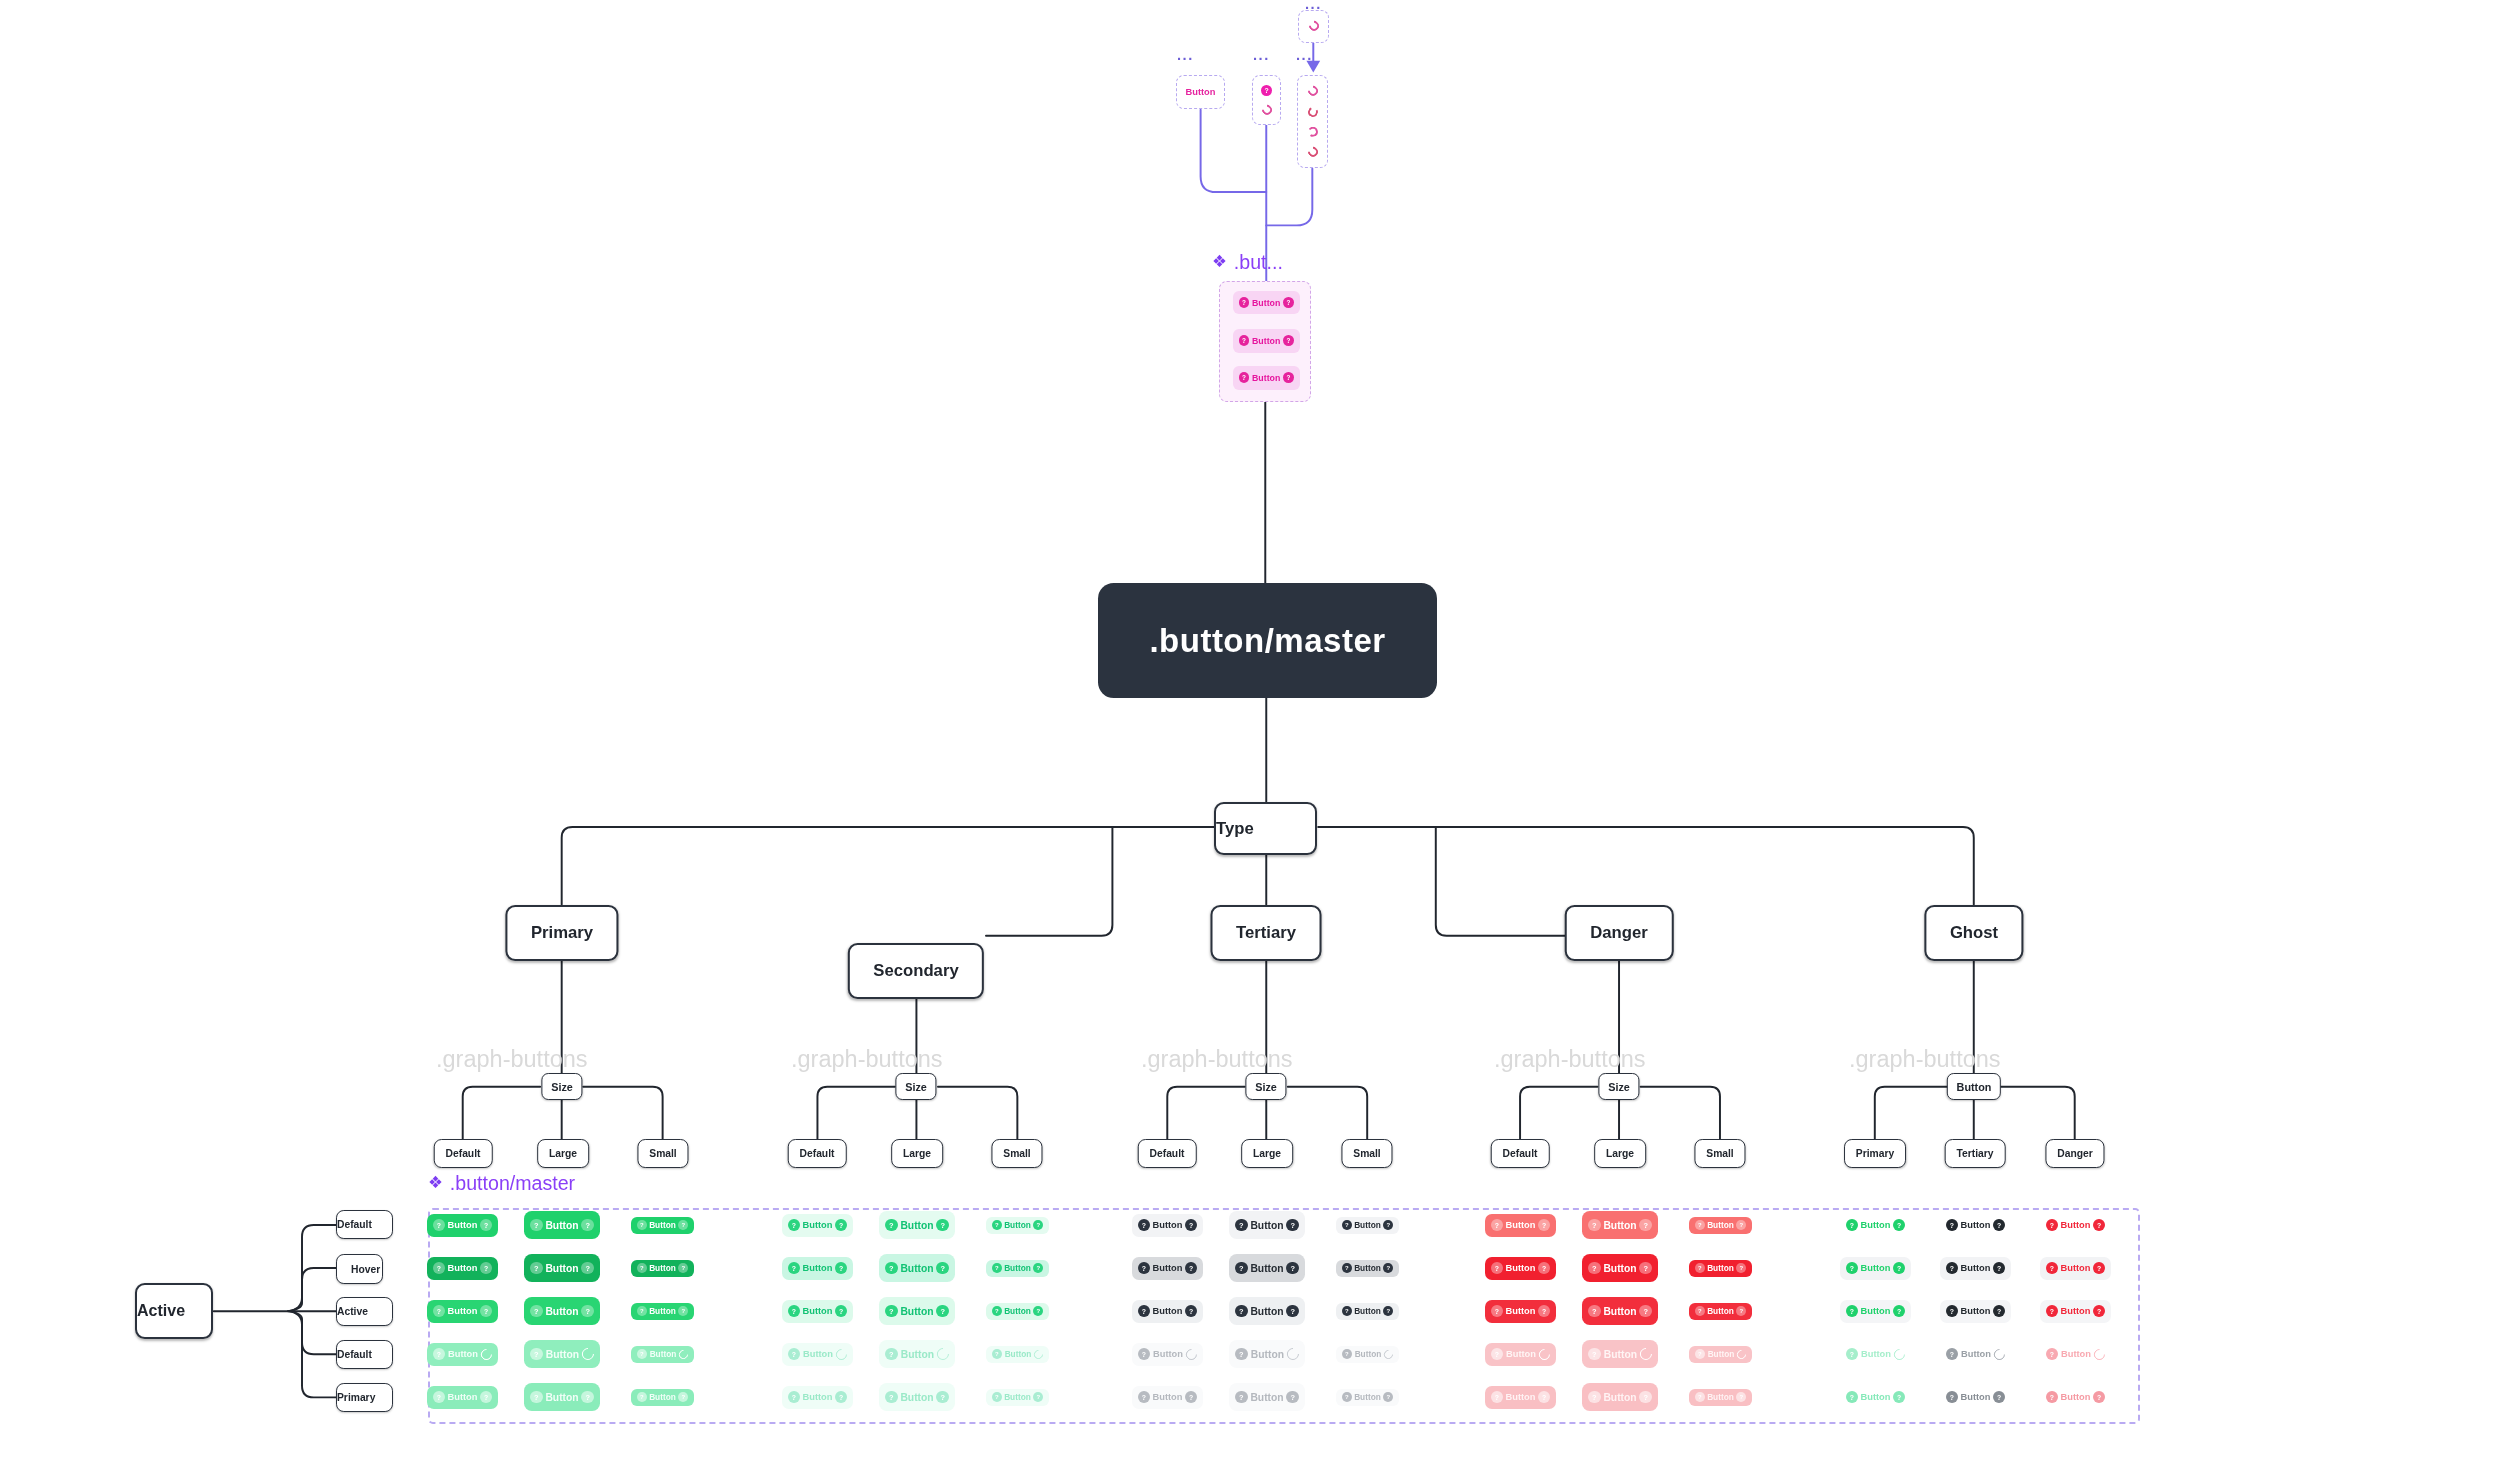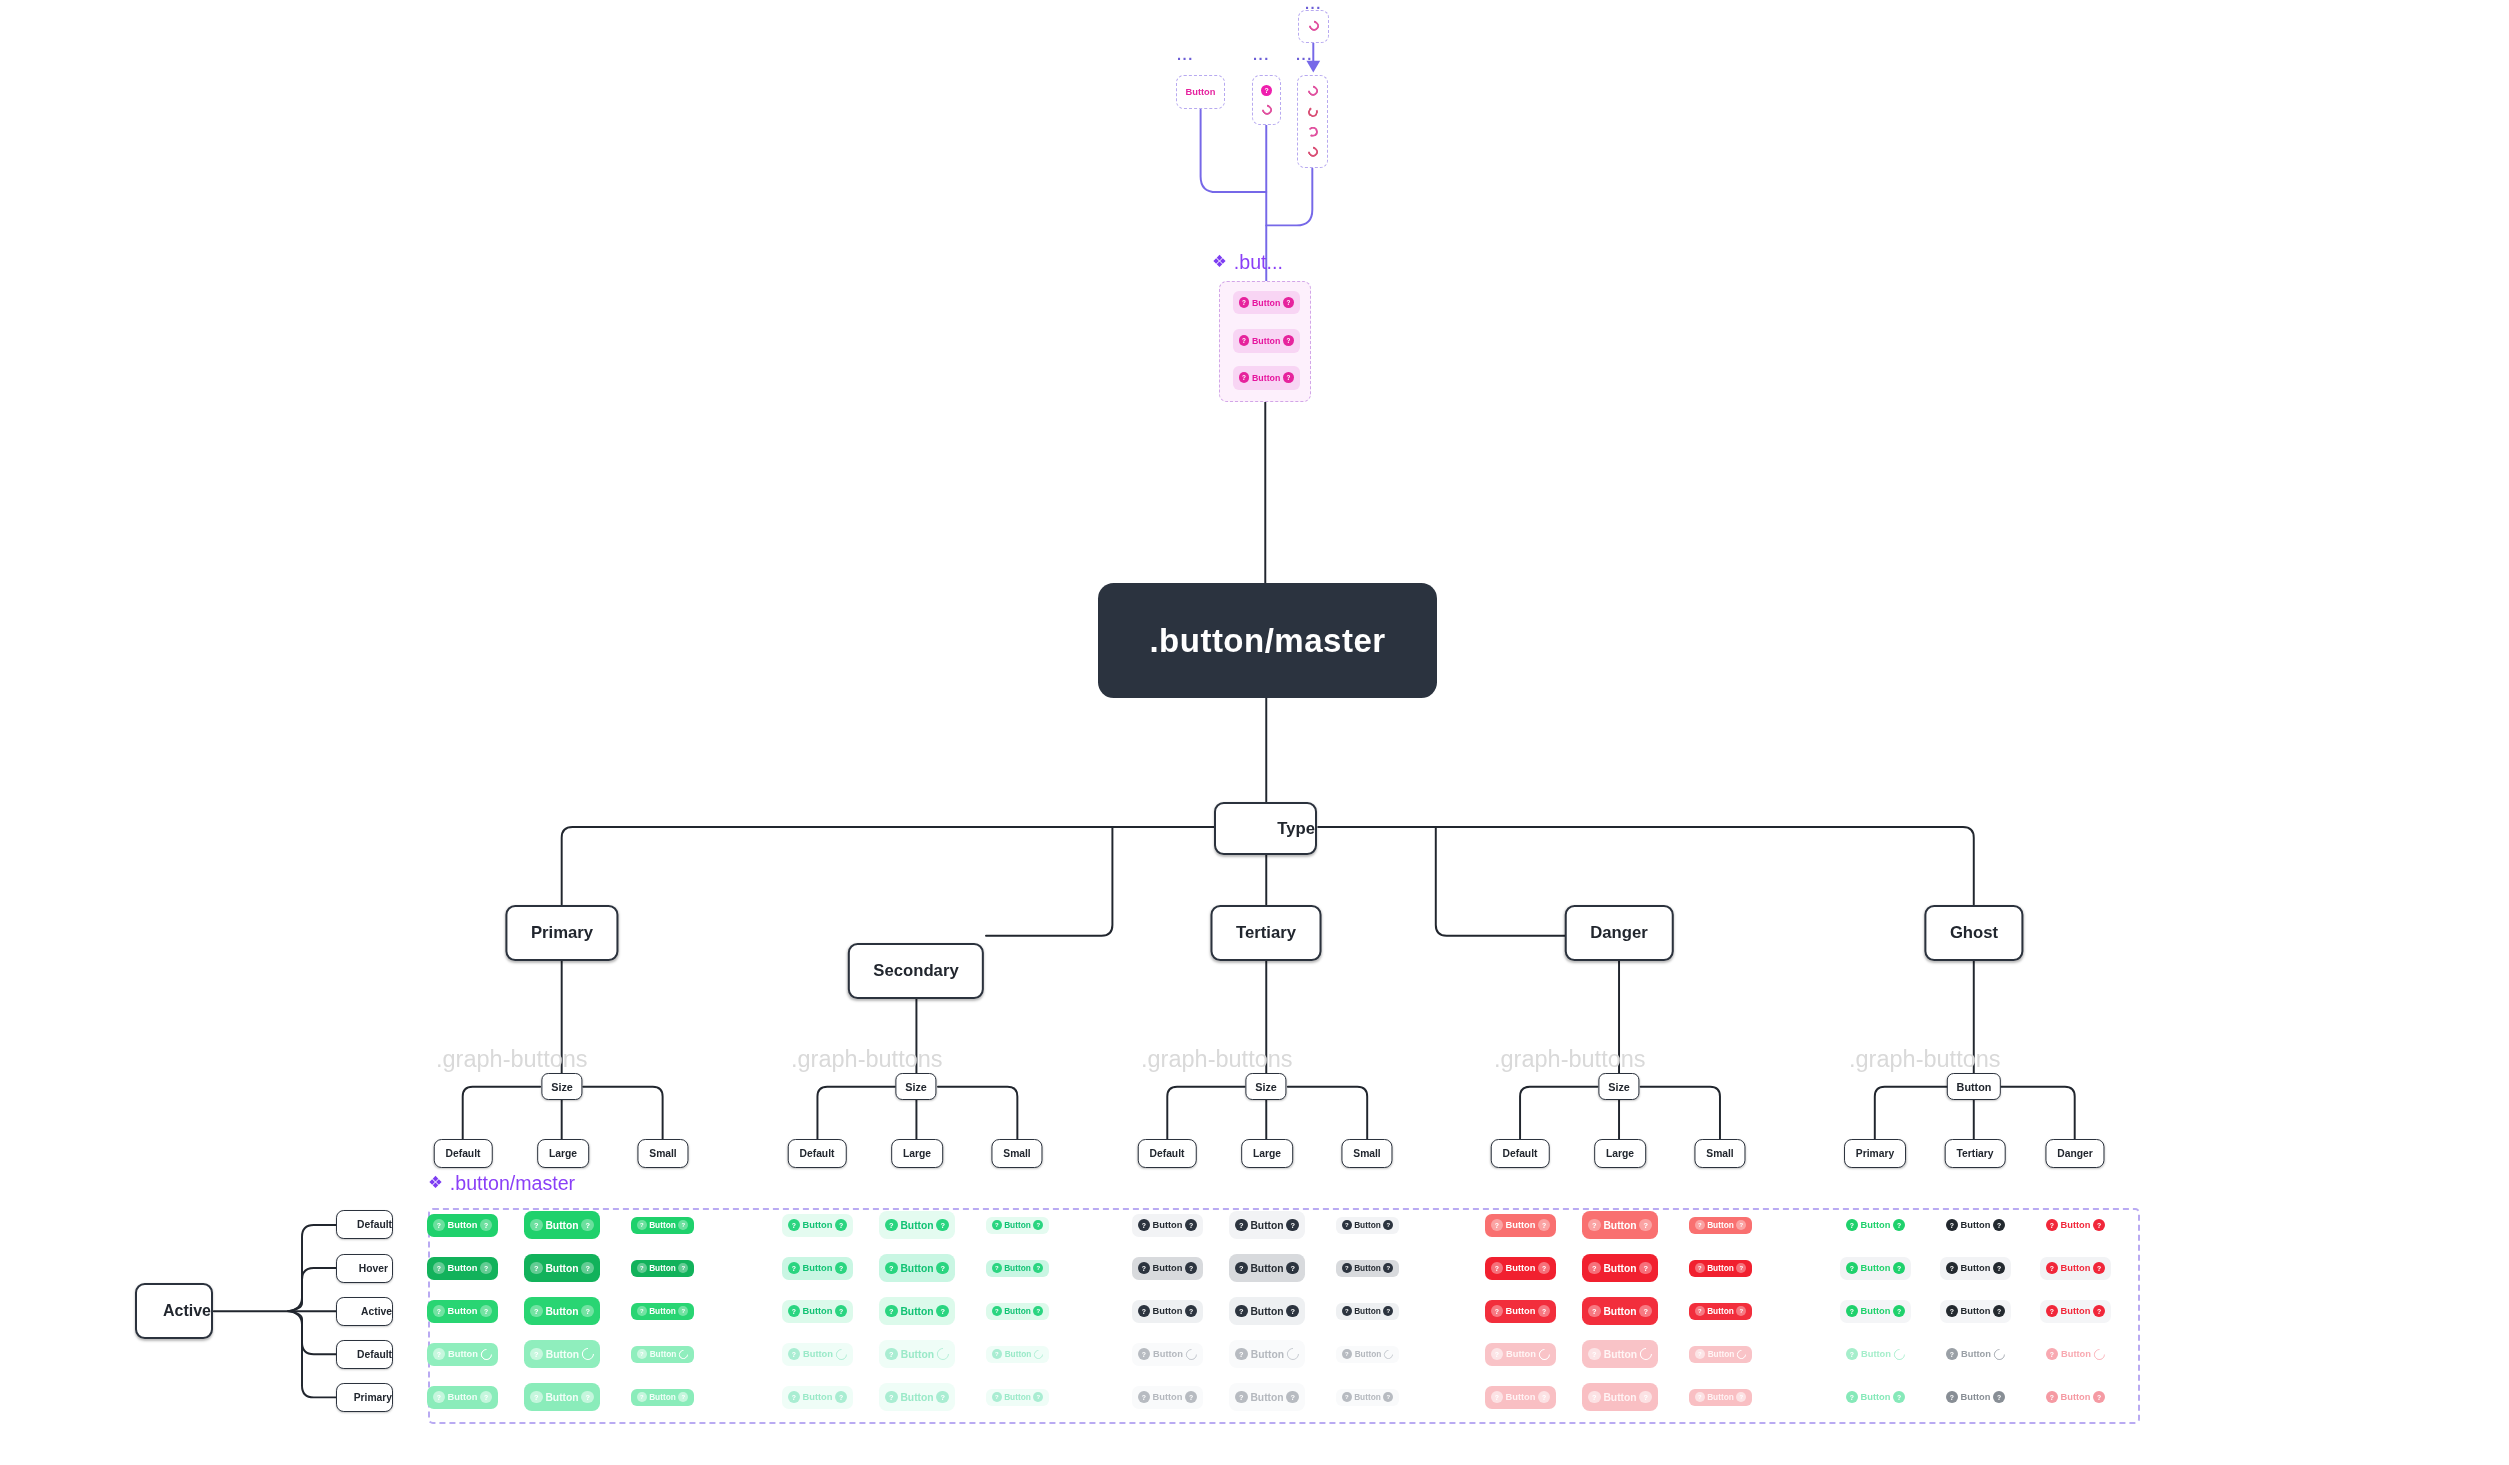--- a/index.html
+++ b/index.html
@@ -6,21 +6,21 @@
   body{
     width:2509px;height:1465px;position:relative;background:#ffffff;
     font-family:"Liberation Sans",sans-serif;overflow:hidden;
   }
   svg.wires{position:absolute;left:0;top:0;pointer-events:none;}
   .abs{position:absolute;}
   .ctr{transform:translateX(-50%);}
   
   .node{
     position:absolute;background:#fff;border:2px solid #2b323d;border-radius:9.8px;
-    display:flex;align-items:center;justify-content:flex-end;
+    display:flex;align-items:center;justify-content:flex-start;
     color:#21262e;font-weight:bold;box-shadow:0 1.5px 2.5px rgba(0,0,0,.28);
     box-sizing:border-box;white-space:nowrap;
   }
   .node-type{height:56px;padding:0 23.5px;font-size:16.7px;}
   .node-hub{height:53px;width:103px;font-size:16.7px;}
   .node-state{height:56px;width:78px;font-size:16px;}
   .node-dim{height:27.4px;font-size:10.8px;border-width:1.5px;border-radius:6.9px;padding:0 8.8px;box-shadow:0 1px 2px rgba(0,0,0,.22);}
   .node-kid{height:29px;font-size:10.3px;border-width:1.5px;border-radius:7.8px;padding:0 10.8px;box-shadow:0 1px 2px rgba(0,0,0,.22);}
   .master{
     position:absolute;left:1098px;top:583px;width:339px;height:115px;border-radius:15.7px;
@@ -157,21 +157,21 @@
 </div>
 
 <div class="complabel" style="left:428px;top:1172px;">
   <span class="dmd">❖</span>
   <span>.button/master</span>
 </div>
 <div class="gridframe"></div>
 
 <div id="generated">
     <div class="node node-kid" style="left: 336px; top: 1210px; width: 57px; padding: 0px;">Default</div>
-    <div class="node node-kid" style="left: 336px; top: 1254px; width: 57px; padding: 4px;">Hover</div>
+    <div class="node node-kid" style="left: 336px; top: 1254px; width: 47px; padding: 14px;">Hover</div>
     <div class="node node-kid" style="left: 336px; top: 1297px; width: 57px; padding: 0px;">Active</div>
     <div class="node node-kid" style="left: 336px; top: 1340px; width: 57px; padding: 0px;">Default</div>
     <div class="node node-kid" style="left: 336px; top: 1383px; width: 57px; padding: 0px;">Primary</div>
     <div class="node node-type ctr" style="left: 562px; top: 905px;">Primary</div>
     <div class="watermark" style="left: 436px; top: 1046px;">.graph-buttons</div>
     <div class="node node-dim ctr" style="left: 562px; top: 1073px;">Size</div>
     <div class="node node-kid ctr" style="left: 463px; top: 1139px;">Default</div>
     <div class="node node-kid ctr" style="left: 563px; top: 1139px;">Large</div>
     <div class="node node-kid ctr" style="left: 663px; top: 1139px;">Small</div>
     <div class="btn" style="left: 427px; top: 1214px; width: 71px; height: 22.5px; background: rgb(31, 209, 108); color: rgb(255, 255, 255); font-size: 9.3px; border-radius: 6.9px;">

